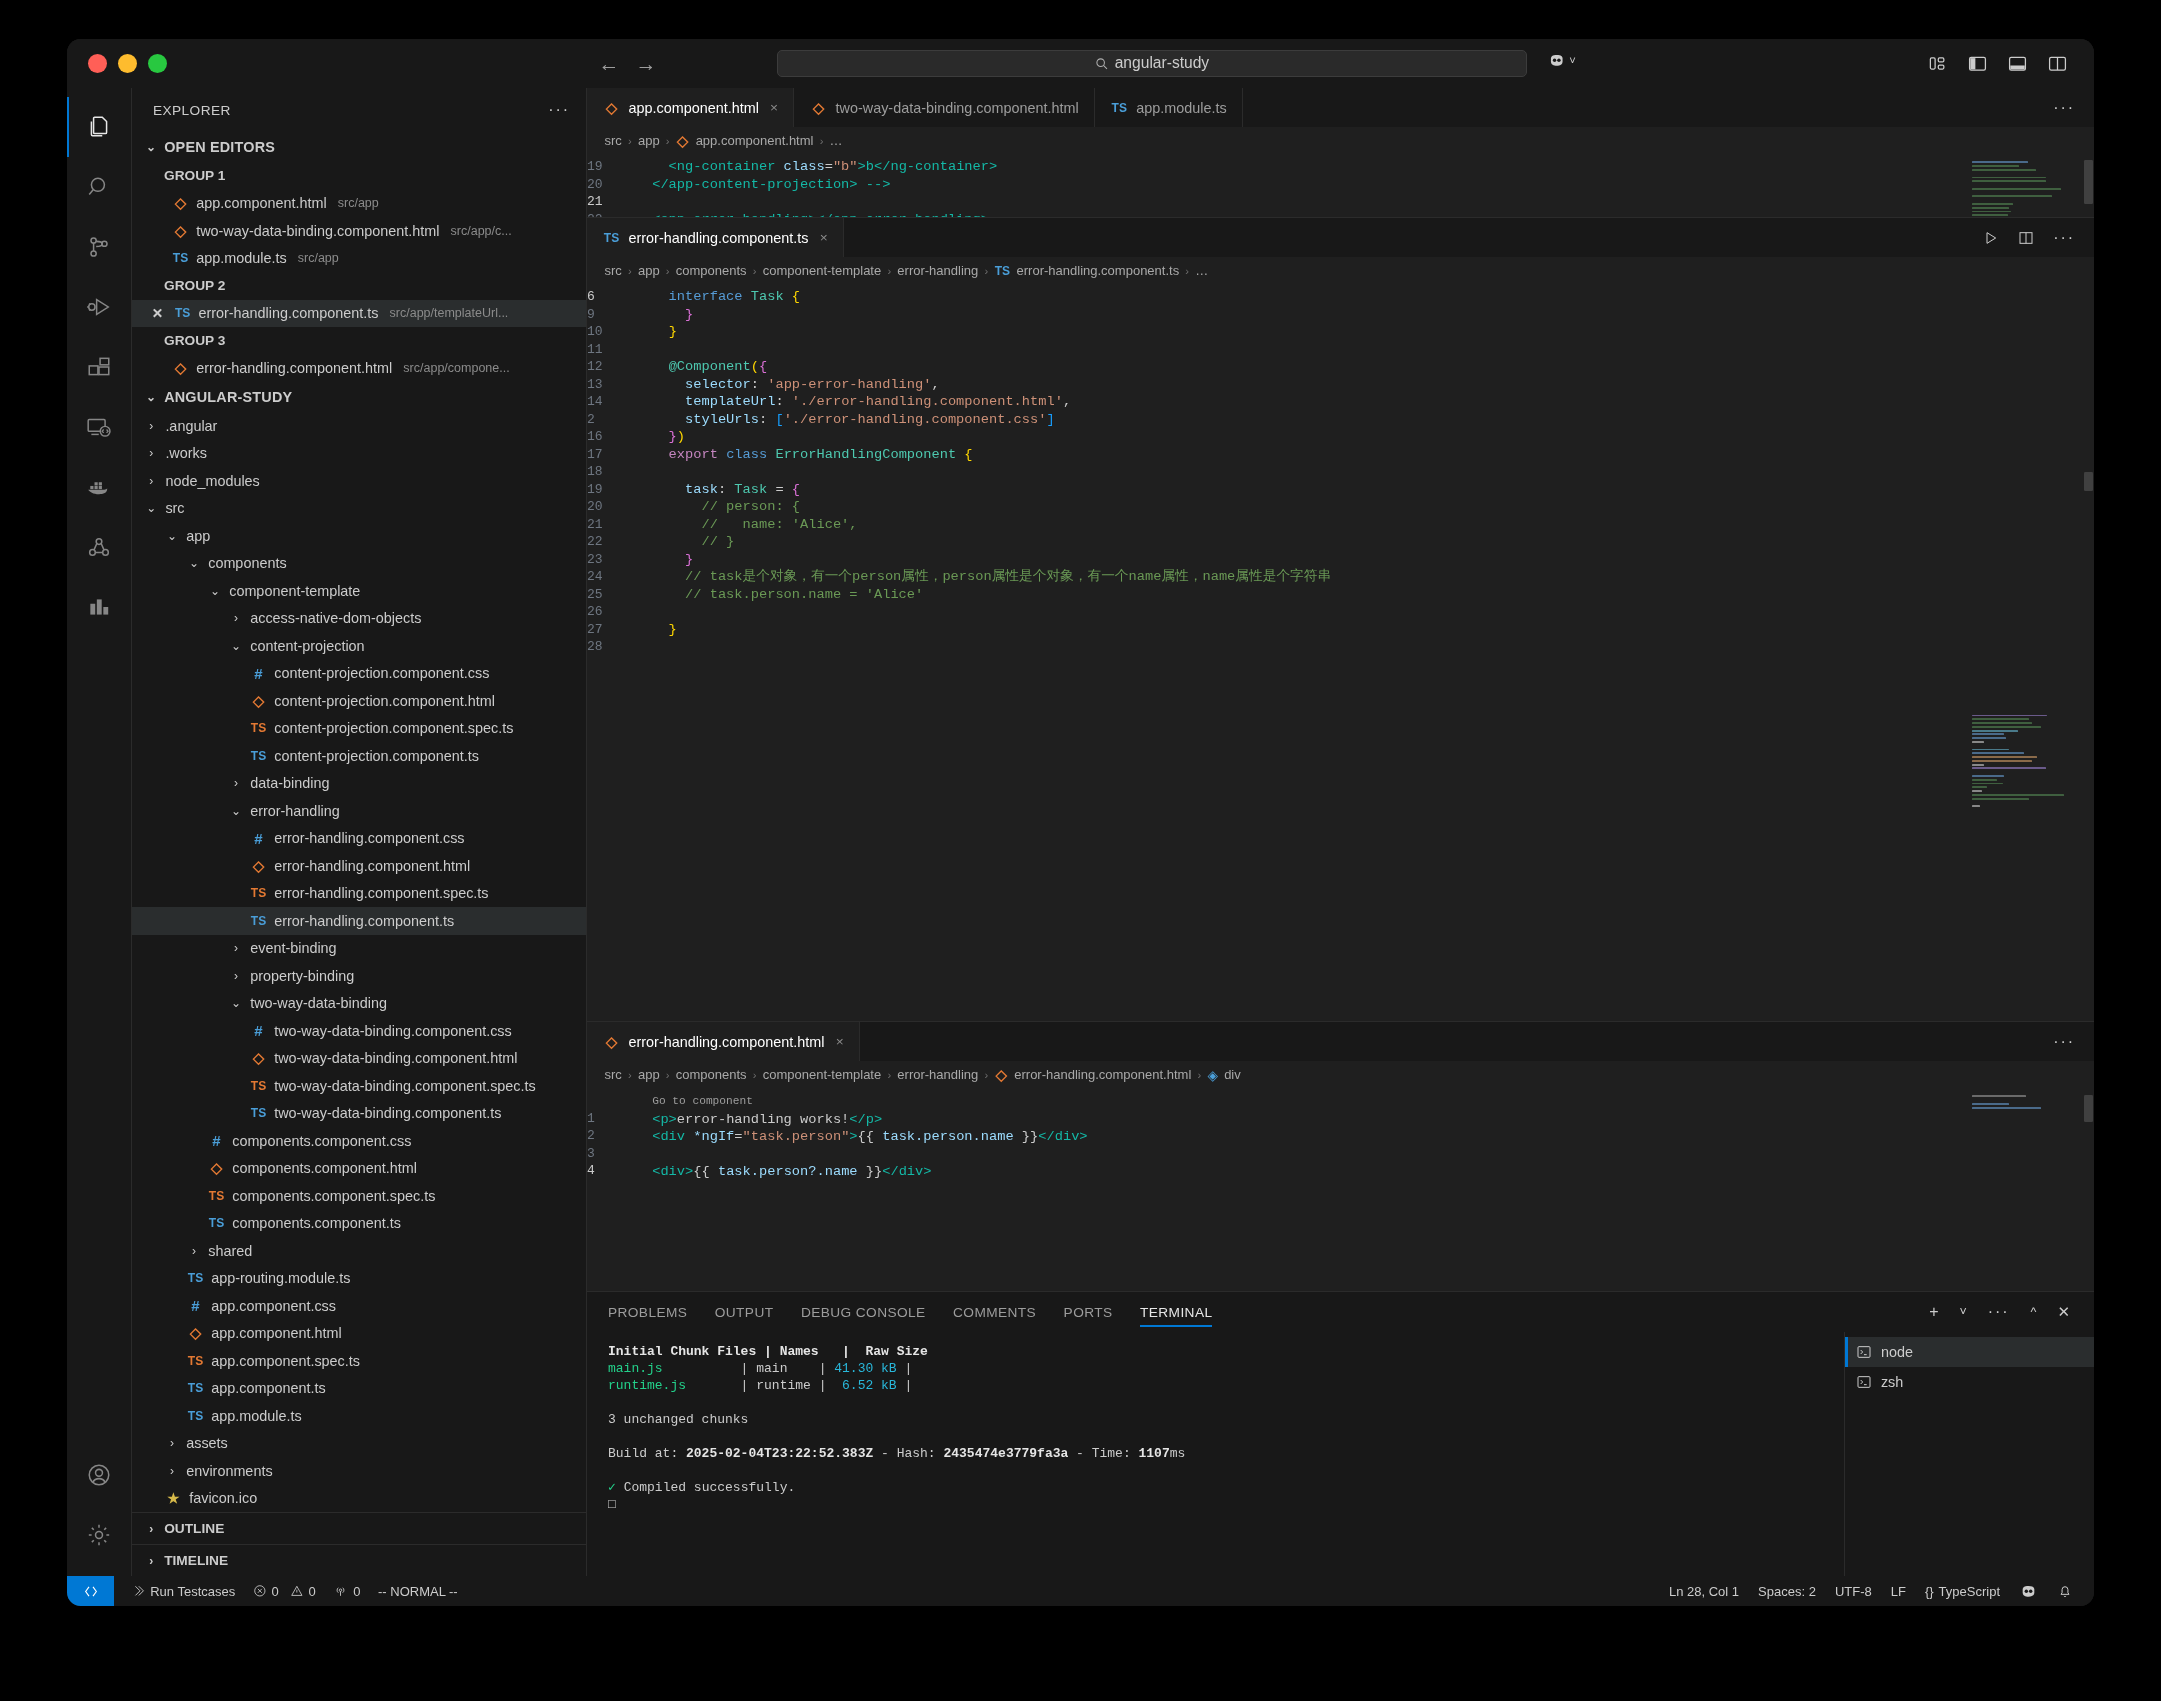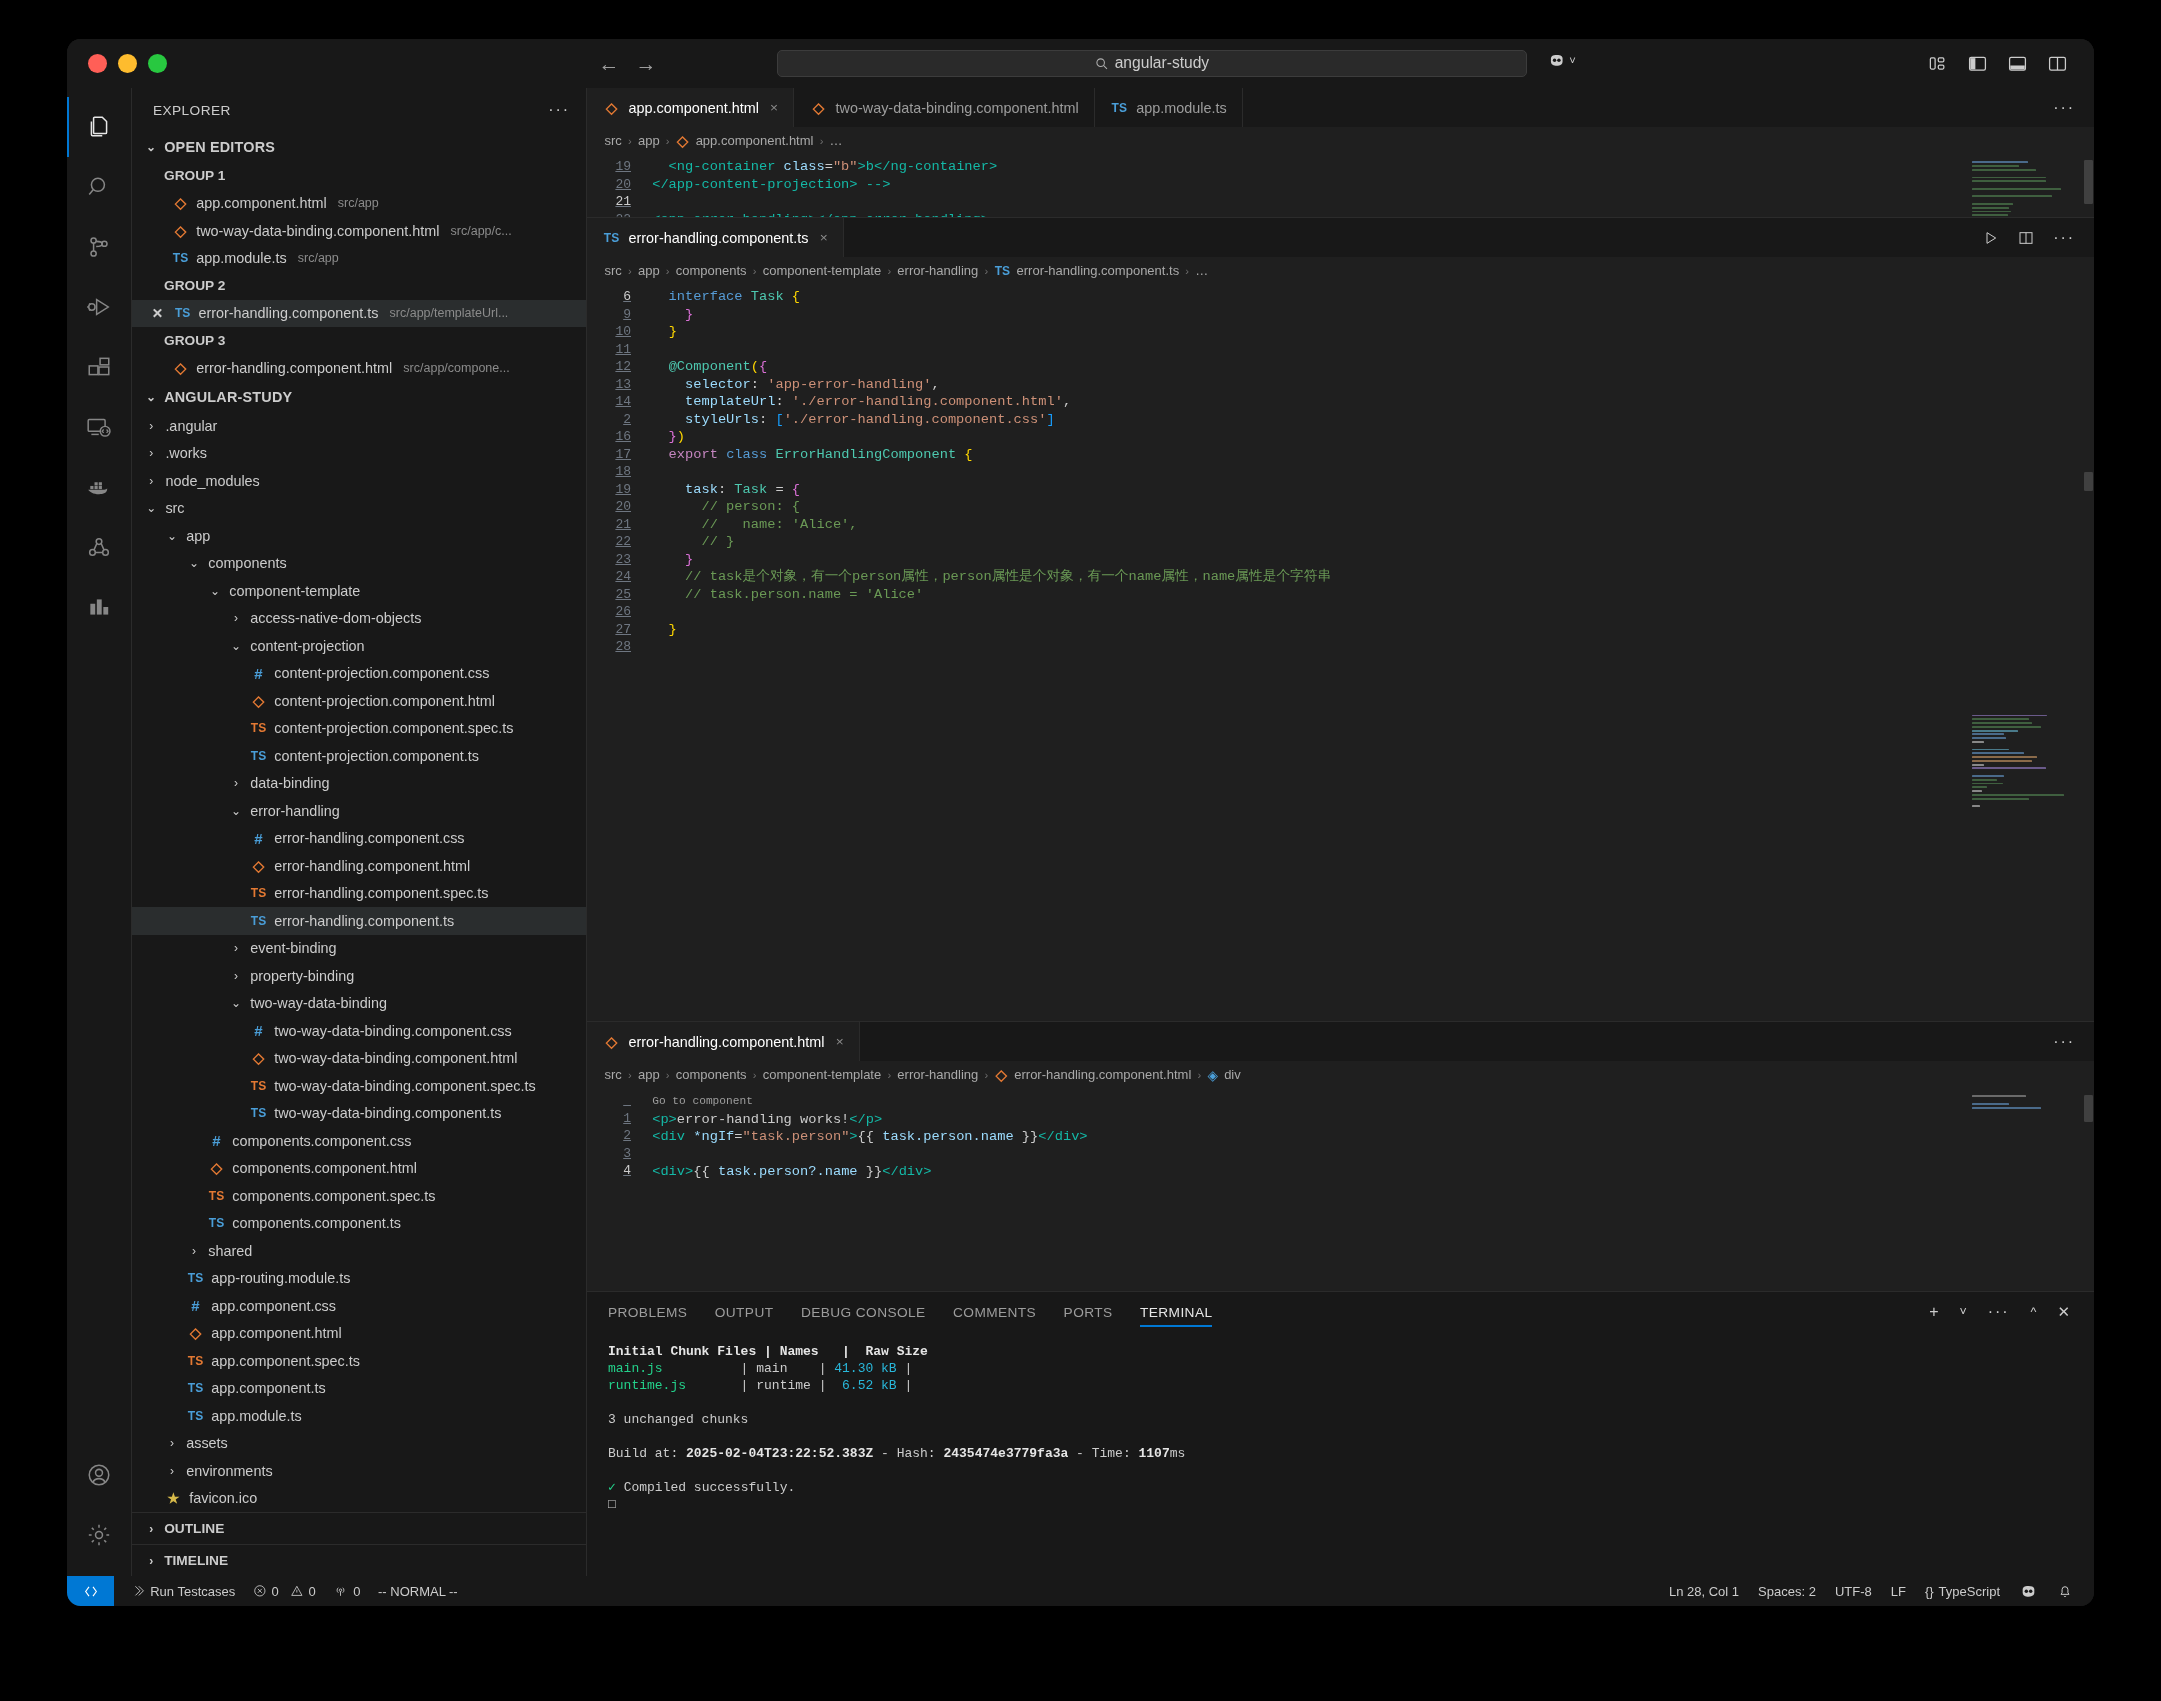--- a/index.html
+++ b/index.html
@@ -127,22 +127,22 @@
   .tab.active { background:#1f1f1f; color:#ffffff; }
   .tab .tx { font-size: 13.7px; color:#8b8b8b; margin-left:3.7px; }
   .tabbar-actions { margin-left:auto; display:flex; align-items:center; gap:19px; padding-right:19px; color:#cccccc; }
   .breadcrumb {
     height: 27.5px; min-height:27.5px; background:#1f1f1f;
     display:flex; align-items:center; gap:6.2px;
     padding-left: 17.5px; font-size: 13px; color:#a9a9a9; white-space:nowrap;
   }
   .bc-sep { color:#6e6e6e; font-size:11.2px; }
   .code-area { flex:1; display:flex; min-height:0; position:relative; background:#1f1f1f; overflow:hidden; }
-  .gutter { width: 54px; min-width:54px; text-align:right; padding-right:10px; padding-top:3.7px;
-            font-family:"Liberation Mono", monospace; font-size:13px; color:#6e7681; line-height:17.5px;text-decoration:underline; }
+  .gutter { width: 54px; min-width:54px; text-align:left; padding-right:10px; padding-top:3.7px;
+            font-family:"Liberation Mono", monospace; font-size:13px; color:#6e7681; line-height:17.5px; }
   .gutter div.cur { color:#cccccc; }
   .code {
     flex:1; padding-top:3.7px; padding-left:11.2px;
     font-family:"Liberation Mono", monospace; font-size:13.7px; line-height:17.5px;
     color:#cccccc; white-space:pre; overflow:hidden;
   }
   .minimap { width: 131px; min-width:131px; background:#1f1f1f; position:relative; padding-top:5px; }
   .mm-line { height:1.9px; margin: 1.9px 0 1.9px 8.7px; border-radius:0.6px; }
   .scrollbar-v { position:absolute; right:0; top:0; width:11.2px; height:100%; }
   .scrollbar-thumb { position:absolute; right:1.2px; width:8.7px; background:#4f4f4f; border-radius:1.2px; opacity:.7; }
@@ -813,20 +813,42 @@
           <div class="term-out"><span style="color:#e5e5e5;font-weight:bold;">Initial Chunk Files | Names   |  Raw Size</span>
 <span style="color:#23d18b;">main.js</span><span>          | </span><span>main</span><span>    | </span><span style="color:#29b8db;">41.30 kB</span><span> |</span>
 <span style="color:#23d18b;">runtime.js</span><span>       | </span><span>runtime</span><span> |  </span><span style="color:#29b8db;">6.52 kB</span><span> |</span>
 
 <span>3 unchanged chunks</span>
 
 <span>Build at: </span><span style="color:#e5e5e5;font-weight:bold;">2025-02-04T23:22:52.383Z</span><span> - Hash: </span><span style="color:#e5e5e5;font-weight:bold;margin-top:20px;">2435474e3779fa3a</span><span> - Time: </span><span style="color:#e5e5e5;font-weight:bold;">1107</span><span>ms</span>
 
 <span style="color:#23d18b;">✓</span><span> </span><span>Compiled successfully.</span>
 <span style="color:#cccccc;">□</span></div>
+          <div class="term-side">
+            <div class="term-item sel">
+              <span>
+                <svg width="16" height="16" viewBox="0 0 24 24" fill="none" stroke="#cccccc" stroke-width="1.5">
+                  <rect x="3" y="4" width="18" height="16" rx="1.5"></rect>
+                    <path d="M7 9l3 3-3 3"></path>
+                    <line x1="12" y1="16" x2="16" y2="16"></line>
+                </svg>
+              </span>
+              <span>node</span>
+            </div>
+            <div class="term-item">
+              <span>
+                <svg width="16" height="16" viewBox="0 0 24 24" fill="none" stroke="#cccccc" stroke-width="1.5">
+                  <rect x="3" y="4" width="18" height="16" rx="1.5"></rect>
+                    <path d="M7 9l3 3-3 3"></path>
+                    <line x1="12" y1="16" x2="16" y2="16"></line>
+                </svg>
+              </span>
+              <span>zsh</span>
+            </div>
+          </div>
         </div>
       </div>
     </div>
   </div>
 
   <div class="statusbar">
     <div class="sb-remote">
       <svg width="16" height="15" viewBox="0 0 24 22" fill="none" stroke="#ffffff" stroke-width="1.7">
         <path d="M9 4l-5 7 5 7"></path>
           <path d="M15 4l5 7-5 7"></path>

